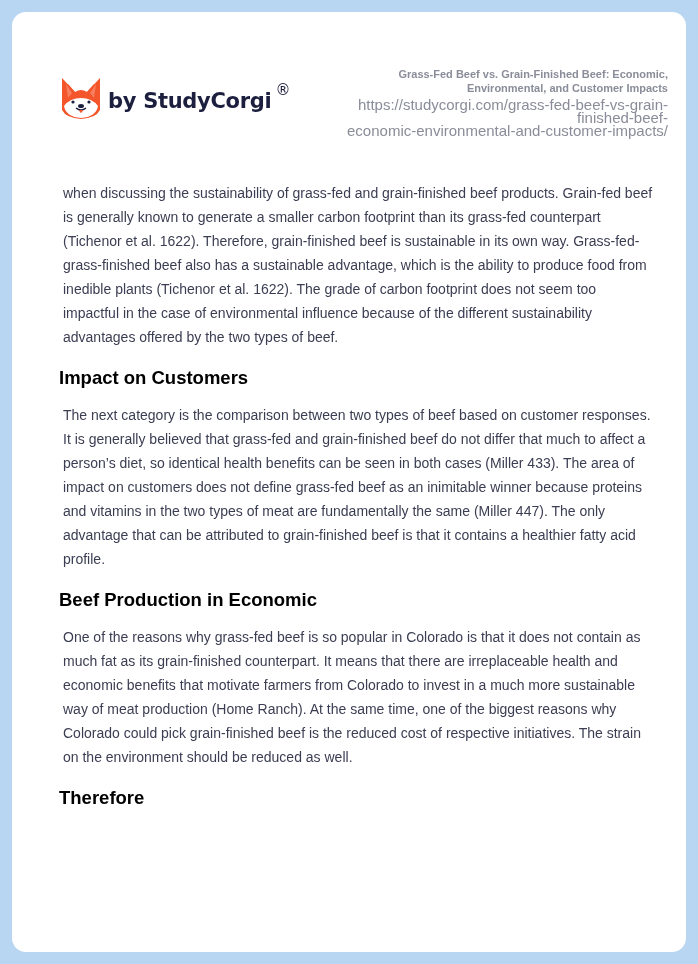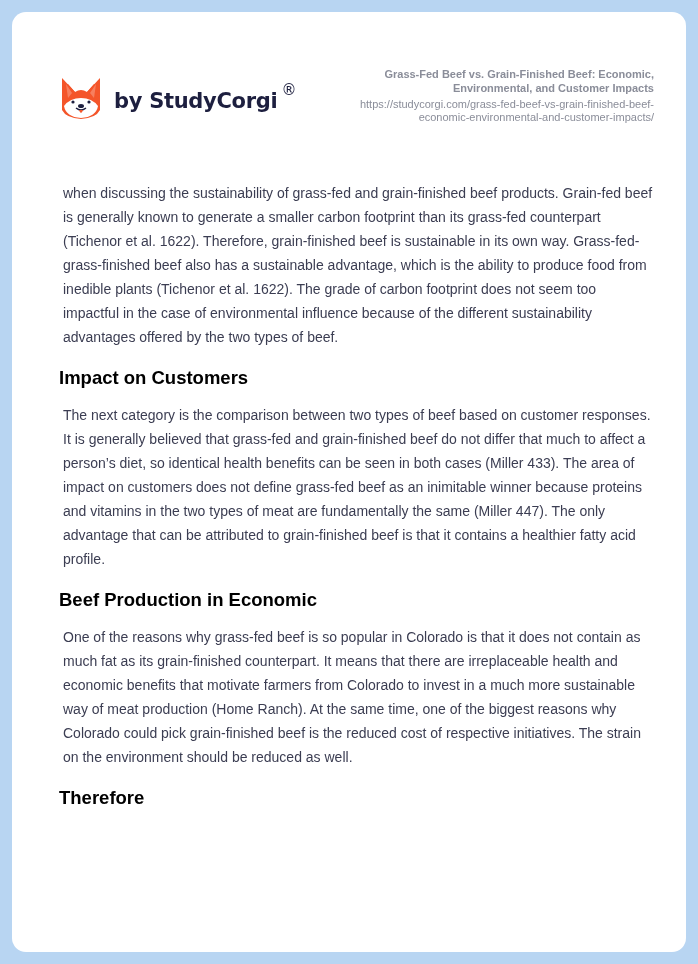--- a/index.html
+++ b/index.html
@@ -37,54 +37,54 @@
       top: 64px;
       display: flex;
       align-items: center;
     }
     .logo-icon {
       width: 42px;
       height: 44px;
       display: block;
     }
     .logo-text {
-      margin-left: 12px;
+      margin-left: 6px;
       font-family: "DejaVu Sans", sans-serif;
       font-weight: bold;
       font-size: 21px;
       color: #1d1f3f;
       letter-spacing: -0.3px;
       position: relative;
       top: 3px;
     }
     .logo-reg {
       font-family: "DejaVu Sans", sans-serif;
       font-size: 15px;
       color: #1d1f3f;
       position: relative;
       top: -8px;
       margin-left: 4px;
     }
     .meta {
       position: absolute;
-      right: 32px;
+      right: 18px;
       top: 55px;
       width: 360px;
       text-align: right;
     }
     .meta-title {
       font-family: "Liberation Sans", sans-serif;
       font-weight: bold;
       font-size: 11px;
       line-height: 14px;
       color: #8a8d99;
     }
     .meta-url {
       font-family: "Liberation Sans", sans-serif;
-      font-size: 11px;
+      font-size: 15px;
       line-height: 13px;
       color: #8a8d99;
       margin-top: 3px;
       text-decoration: none;
       display: block;
     }
     .content {
       position: absolute;
       left: 47px;
       top: 165px;

